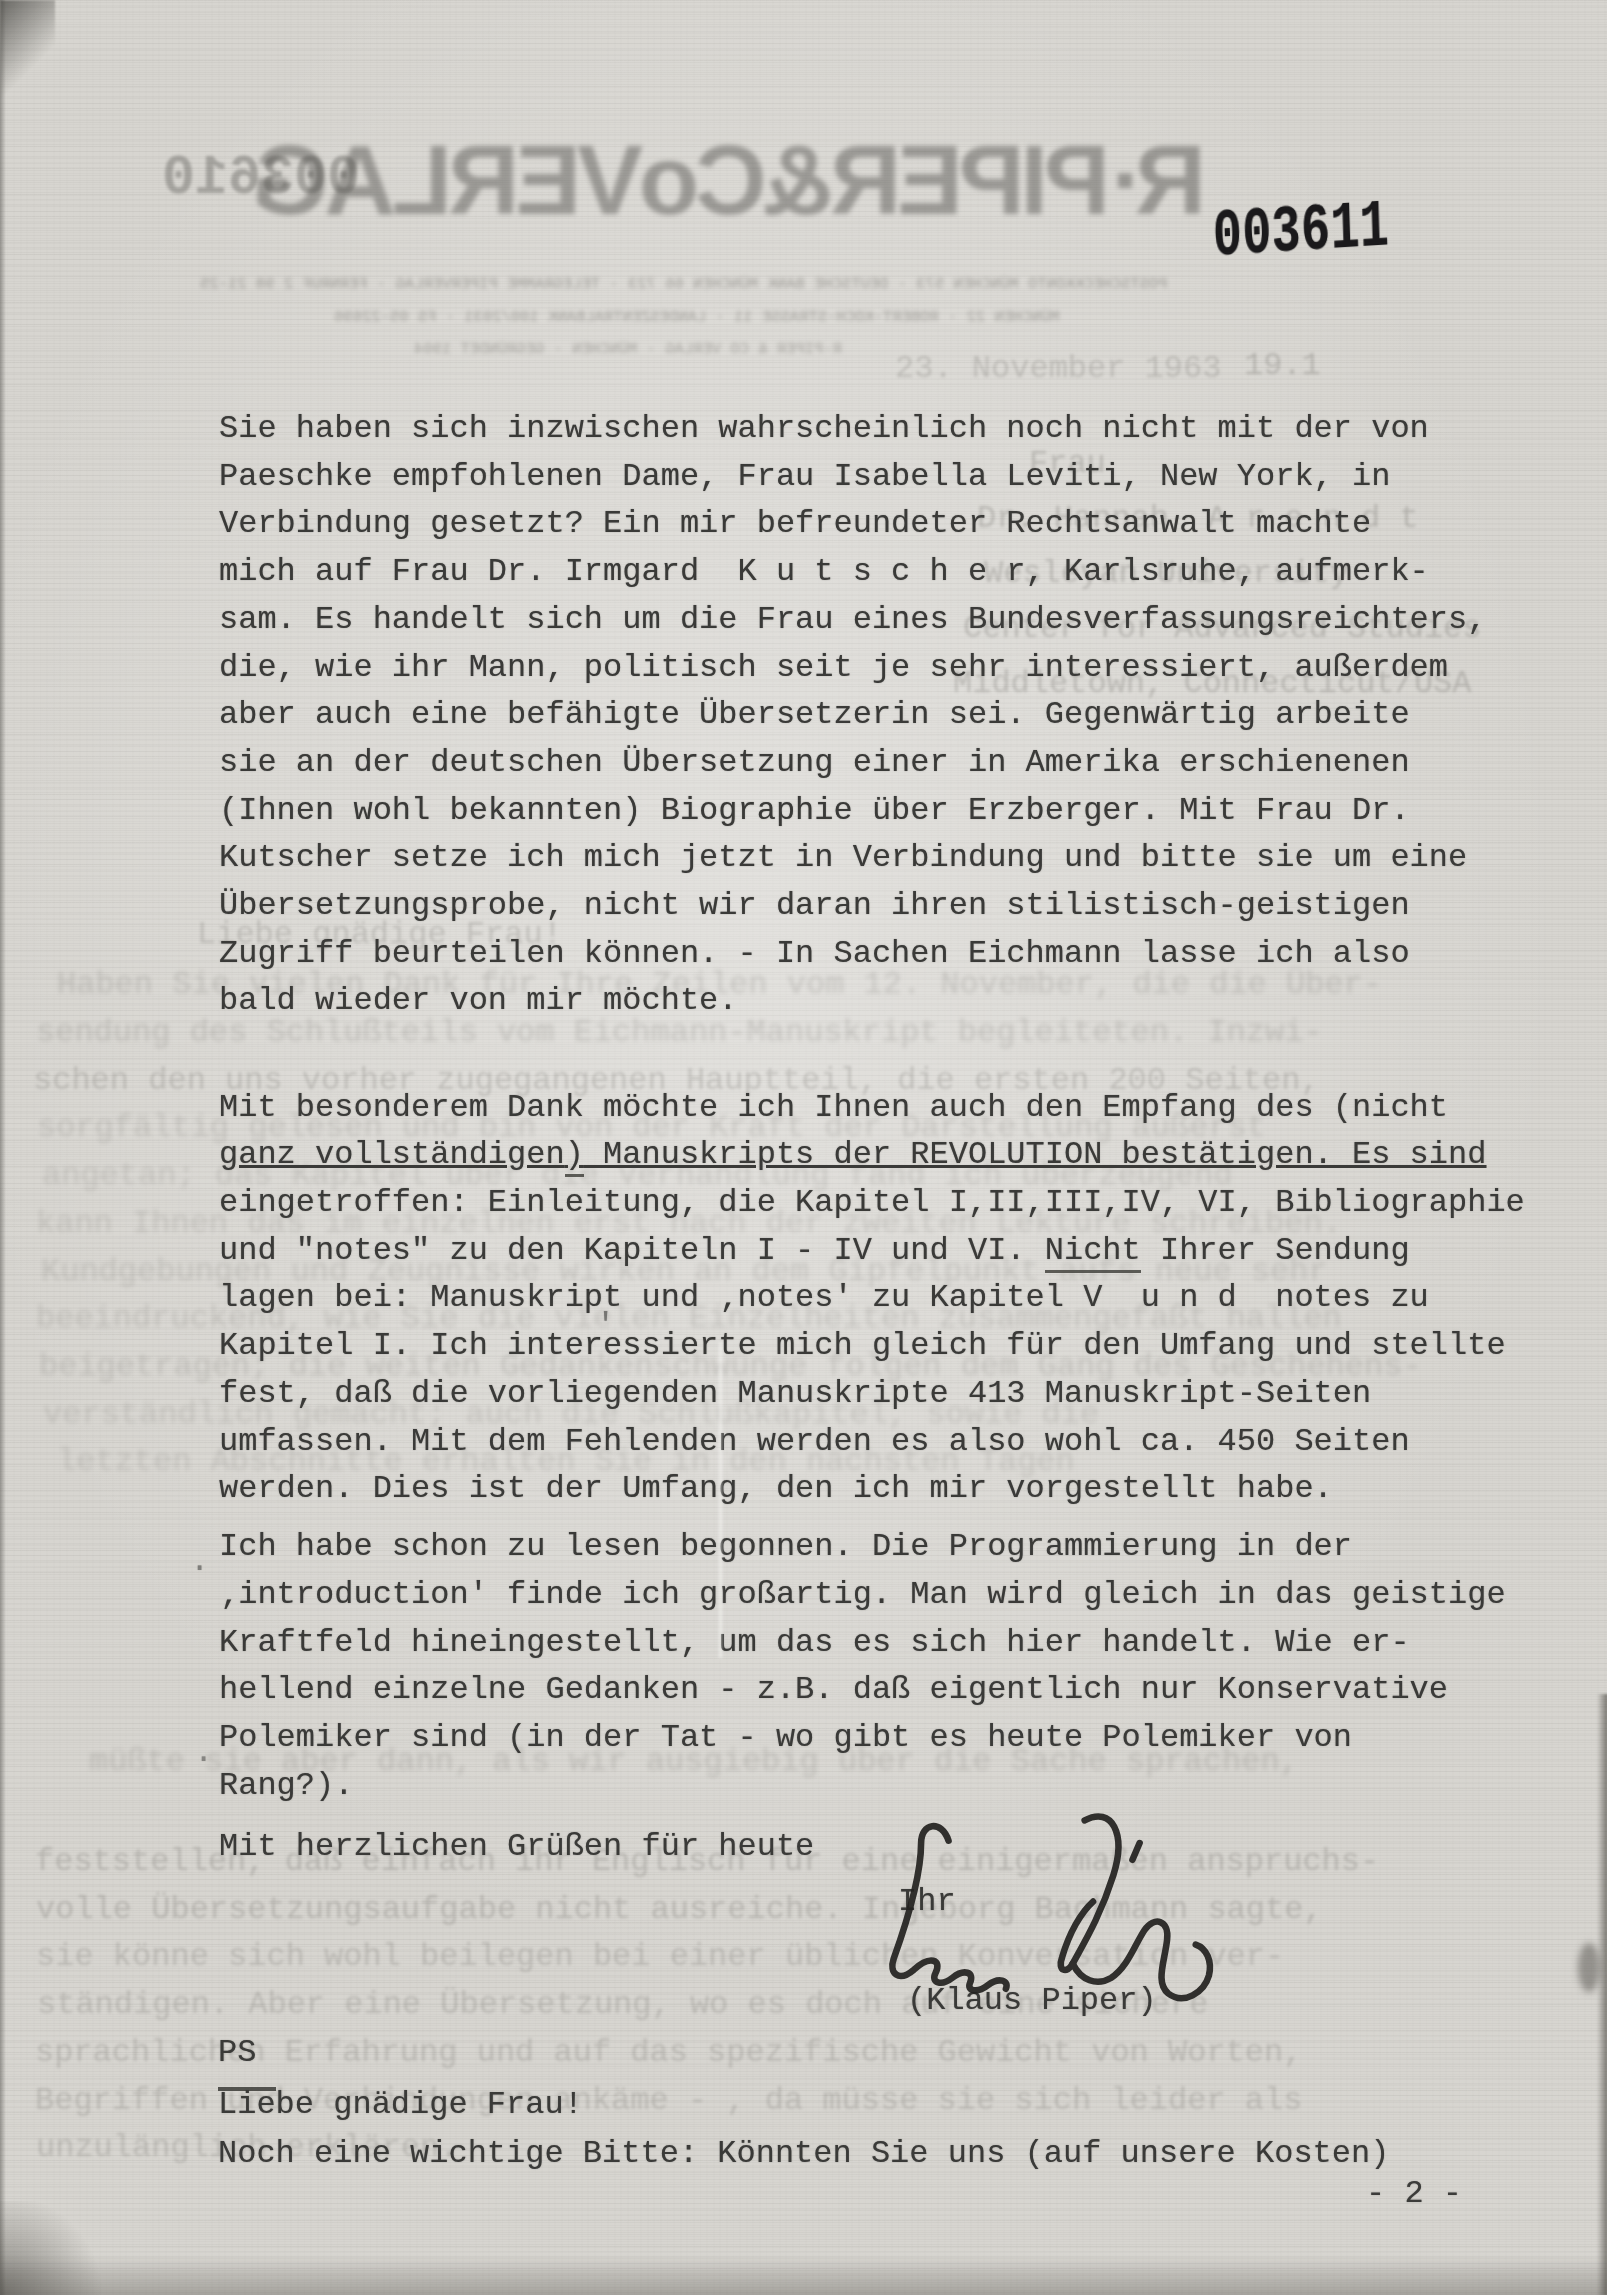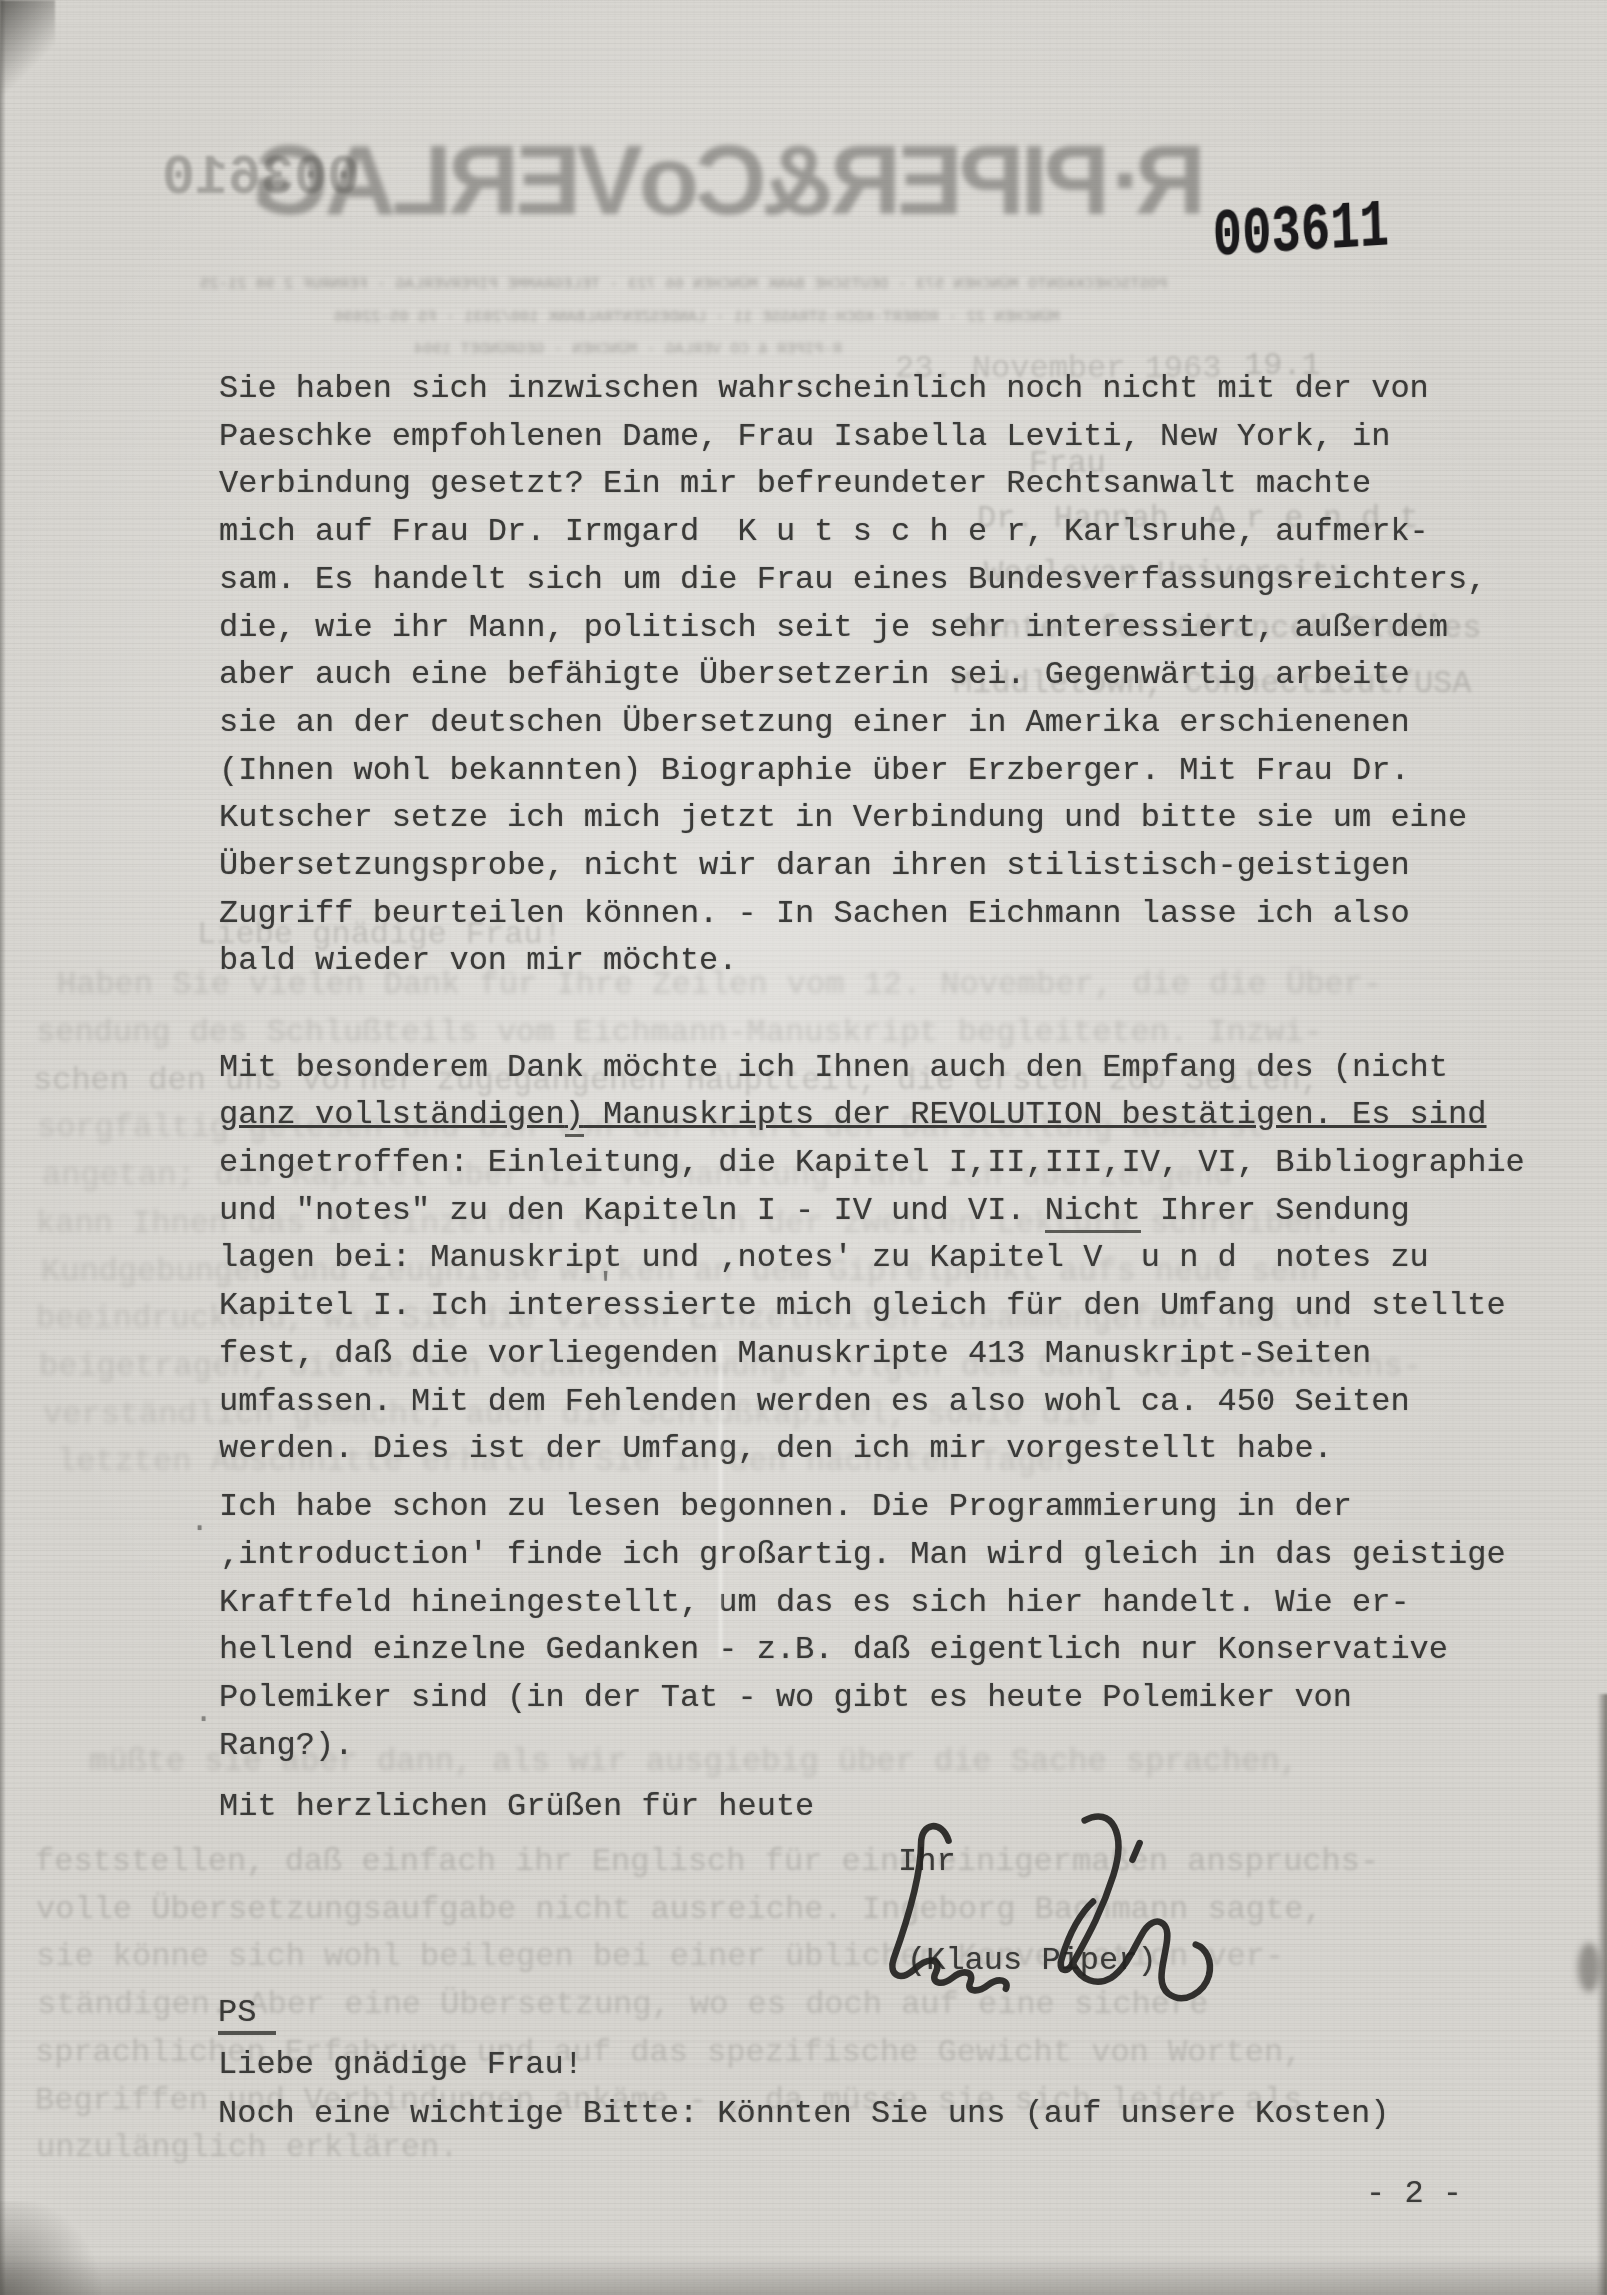--- a/index.html
+++ b/index.html
@@ -5,23 +5,23 @@
   html,body{margin:0;padding:0;background:#9a9894;}
   #page{position:relative;width:1608px;height:2295px;overflow:hidden;
     background:
       radial-gradient(ellipse 1133px 1491px at 47% 40%, rgba(255,255,255,0.30), rgba(255,255,255,0) 72%),
       repeating-linear-gradient(180deg, rgba(104,102,97,0.055) 0 0.6px, rgba(0,0,0,0) 0.6px 2.4px),
       repeating-linear-gradient(180deg, rgba(118,116,110,0.04) 0 1.2px, rgba(0,0,0,0) 1.2px 5.4px),
       repeating-linear-gradient(90deg, rgba(120,118,112,0.018) 0 1.8px, rgba(0,0,0,0) 1.8px 6.6px),
       #d7d5d0;
     font-family:"Liberation Mono", monospace;}
   .typed{position:absolute;font:32px/35px "Liberation Mono",monospace;color:#3a3a38;
-    white-space:pre;text-shadow:0 0 1.2px rgba(58,58,56,0.5);filter:blur(0.2px);}
+    white-space:pre;text-shadow:0 0 1.2px rgba(58,58,56,0.5);filter:blur(0.2px);margin-top:40px;}
   .typed .ul{border-bottom:3px solid rgba(55,55,50,0.78);padding-bottom:1.2px;}
-  .typed .ul-wide{border-bottom:4.2px solid rgba(50,50,46,0.8);padding-bottom:0;padding-right:20px;}
+  .typed .ul-wide{border-bottom:4.2px solid rgba(50,50,46,0.8);padding-bottom:16px;padding-right:20px;}
   .ghost{position:absolute;font:32px/35px "Liberation Mono",monospace;color:#4f4d48;white-space:pre;}
   .smudge{position:absolute;font:15.5px/16.7px "Liberation Mono",monospace;color:#4a4843;white-space:pre;}
   #ghost-logo{position:absolute;left:357px;top:126px;width:849px;text-align:center;
     font:700 99px/1.1 "Liberation Sans",sans-serif;letter-spacing:-4.2px;color:#3d3c39;
     opacity:0.40;filter:blur(2.4px);transform:scaleX(-1);}
   #ghost-serial{position:absolute;left:162px;top:151px;font:700 55px/1 "Liberation Mono",monospace;
     color:#454440;opacity:0.34;filter:blur(1.6px);transform:scaleX(-1);}
   #stamp-serial{position:absolute;left:1212px;top:204px;font:700 67px/1 "Liberation Mono",monospace;
     color:#1a191b;letter-spacing:0.6px;transform:scaleX(0.72) rotate(-2.5deg);transform-origin:left top;
     text-shadow:0 0 1.2px rgba(22,22,24,0.65);filter:blur(0.4px);}

